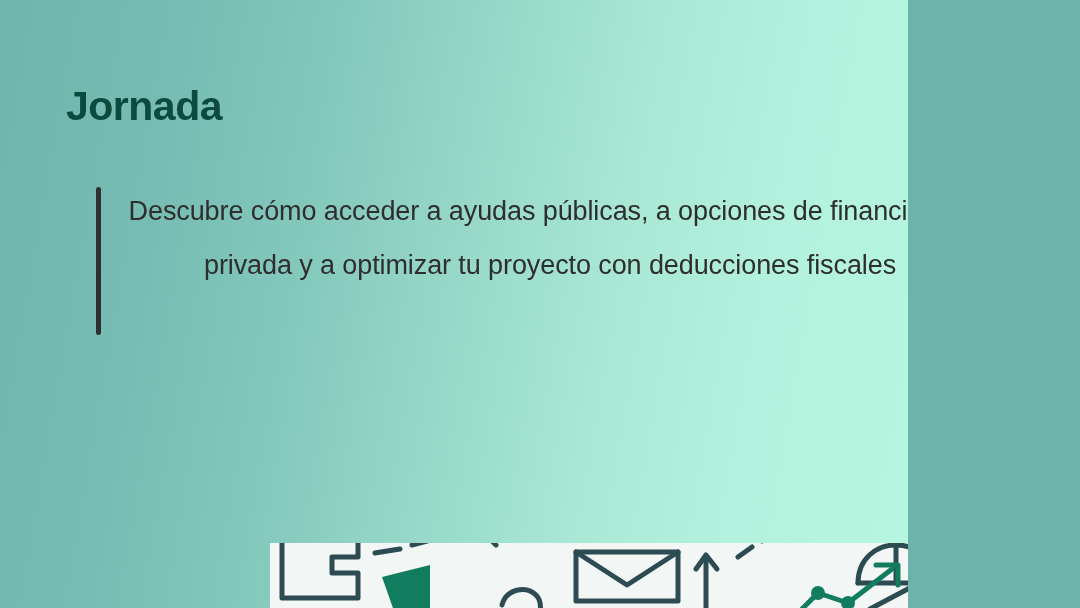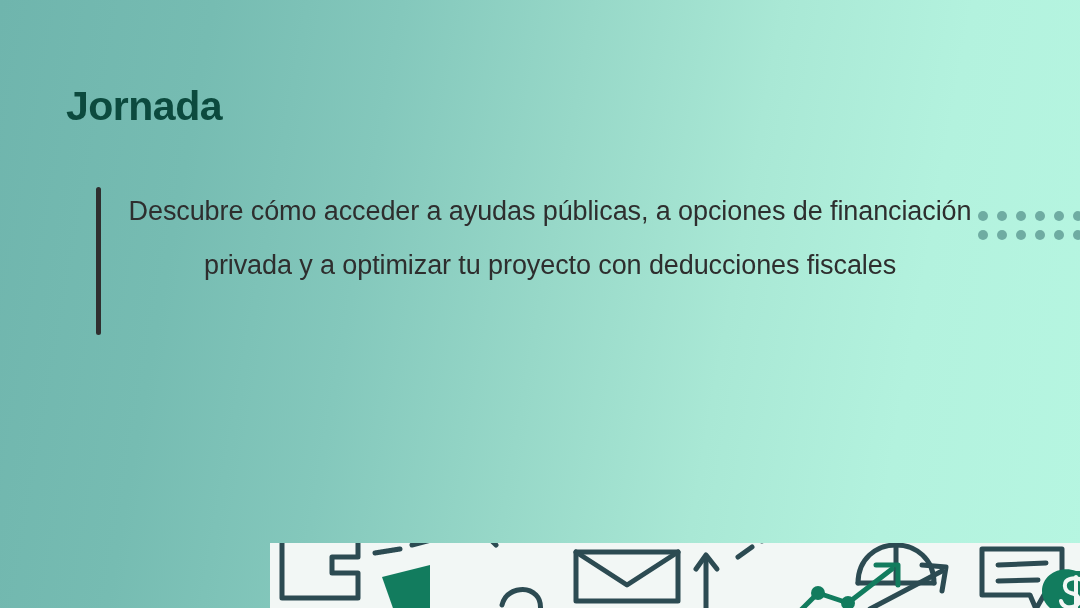--- a/index.html
+++ b/index.html
@@ -4,21 +4,21 @@
 <style>
   * { margin:0; padding:0; box-sizing:border-box; }
   html, body { width:1080px; height:608px; overflow:hidden; }
   body {
     font-family:"Liberation Sans", sans-serif;
     background:#6DB3AC;
   }
 
   .poster {
     position:relative;
-    width:1080px;
+    width:908px;
     height:608px;
     overflow:hidden;
     background:linear-gradient(100deg,
       #6FB5AD 0%,
       #76BCB2 18%,
       #84C8BC 34%,
       #97D8C8 50%,
       #A9E8D5 66%,
       #B3F2DE 82%,
       #B6F6E1 100%);

